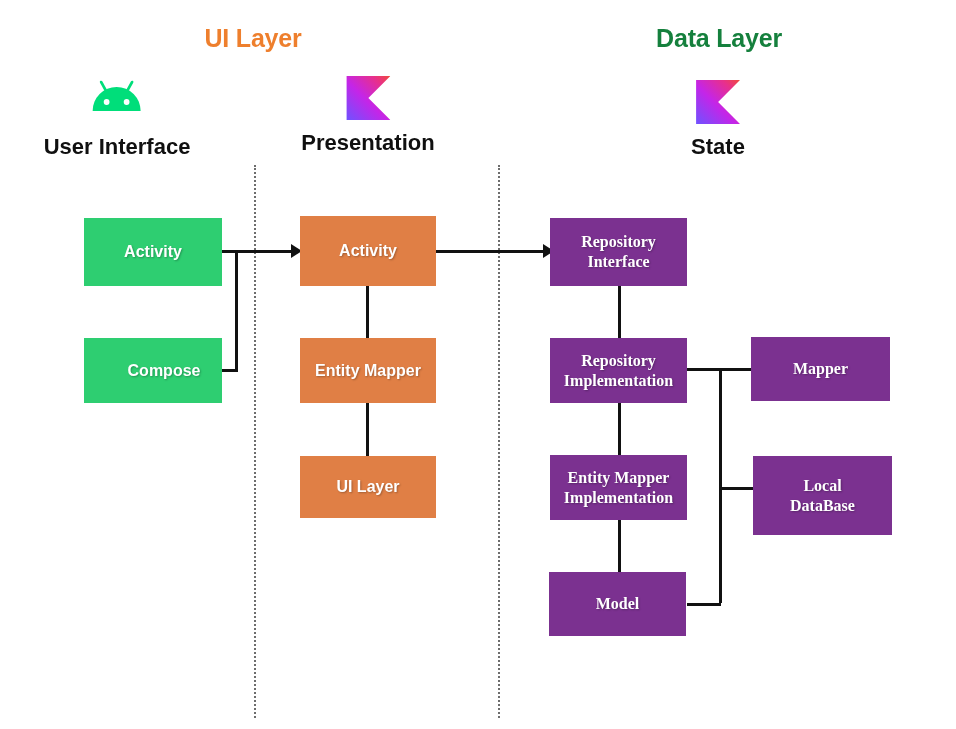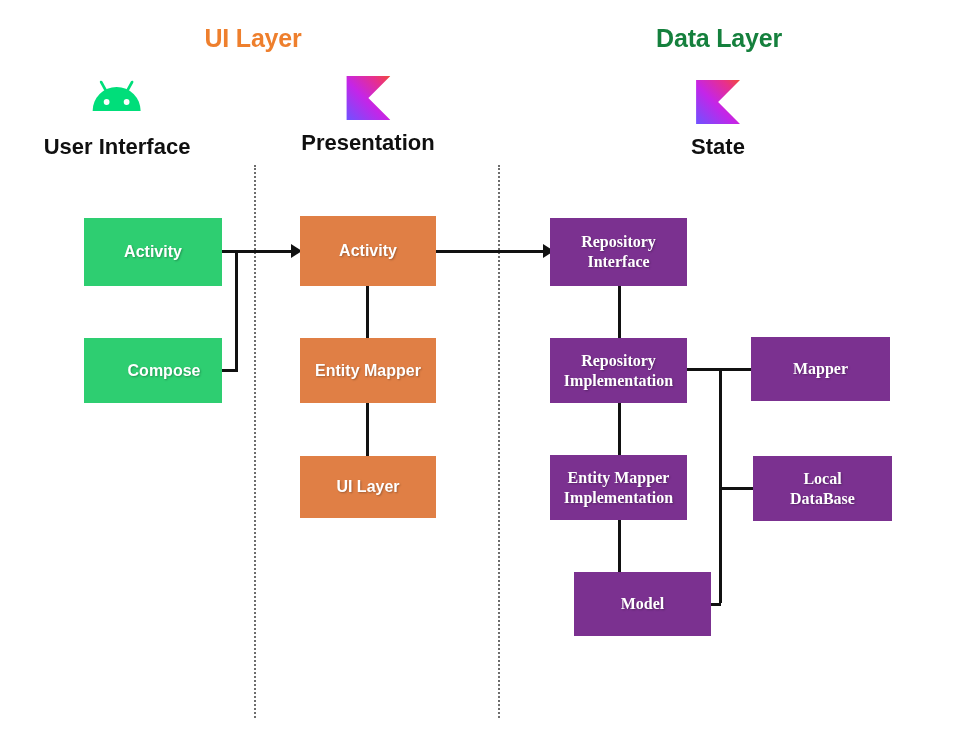--- a/index.html
+++ b/index.html
@@ -201,18 +201,18 @@
   <div class="node green" style="left:48px; top:218px; width:138px; height:68px;">Activity</div>
   <div class="node green" style="left:48px; top:338px; width:138px; height:65px;padding-left:28px;">Compose</div>
 
   <div class="node orange" style="left:300px; top:216px; width:136px; height:70px;">Activity</div>
   <div class="node orange" style="left:300px; top:338px; width:136px; height:65px;">Entity Mapper</div>
   <div class="node orange" style="left:300px; top:456px; width:136px; height:62px;">UI Layer</div>
 
   <div class="node purple" style="left:550px; top:218px; width:137px; height:68px;">Repository<br>Interface</div>
   <div class="node purple" style="left:550px; top:338px; width:137px; height:65px;">Repository<br>Implementation</div>
   <div class="node purple" style="left:550px; top:455px; width:137px; height:65px;">Entity Mapper<br>Implementation</div>
-  <div class="node purple" style="left:574px; top:572px; width:137px; height:64px;">Model</div>
+  <div class="node purple" style="left:549px; top:572px; width:137px; height:64px;">Model</div>
 
   <div class="node purple" style="left:751px; top:337px; width:139px; height:64px;">Mapper</div>
-  <div class="node purple" style="left:753px; top:456px; width:139px; height:65px;">Local<br>DataBase</div>
+  <div class="node purple" style="left:753px; top:456px; width:139px; height:79px;">Local<br>DataBase</div>
 
 </div>
 
 </body></html>

